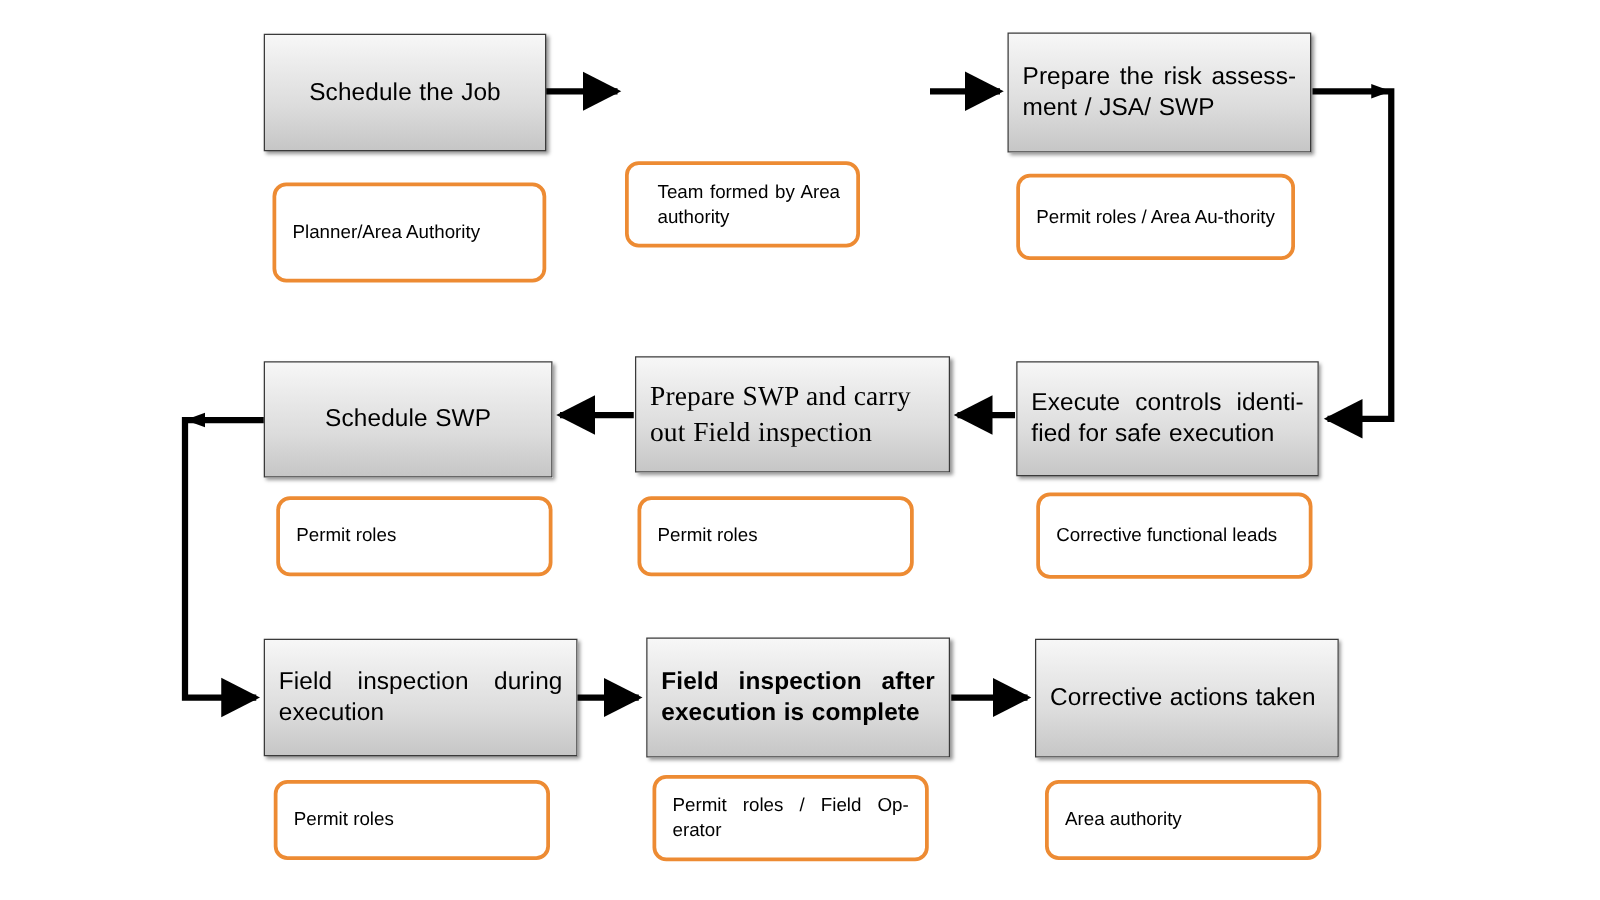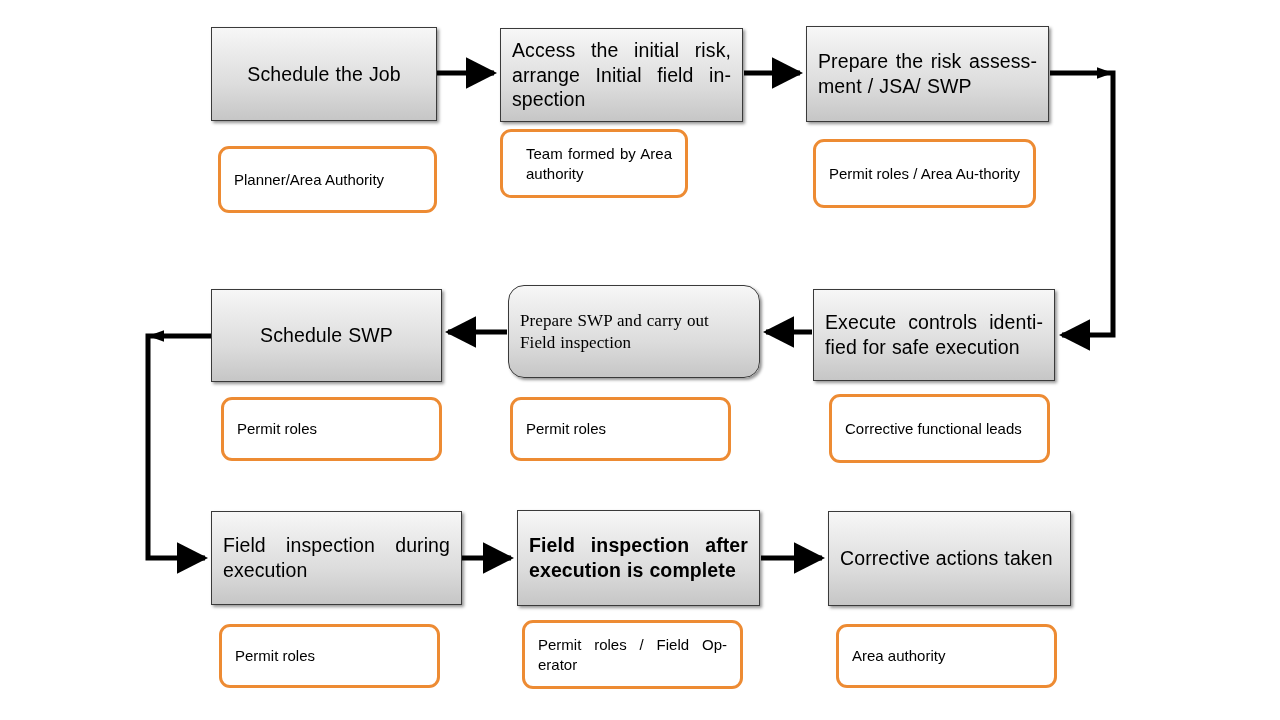--- a/index.html
+++ b/index.html
@@ -38,22 +38,21 @@
     display: block;
     width: 100%;
     padding: 0 11px;
     text-align: justify;
     text-align-last: left;
     -moz-text-align-last: left;
     word-spacing: 0.5px;
   }
   .pbox.serif {
     font-family: "Liberation Serif", serif;
-    font-size: 17px;
-    border-radius: 16px;
+    font-size: 22px;
   }
   .pbox.justify-both .ptxt {
     text-align: justify;
   }
 
   
   .nbox {
     position: absolute;
     box-sizing: border-box;
     border: 3px solid #ED8B33;
@@ -85,27 +84,24 @@
   .conn svg { display: block; overflow: visible; }
 </style>
 </head>
 <body>
 
 <div id="canvas">
 
   <div class="pbox" style="left:211px; top:27px; width:226px; height:94px;">
     <span class="ptxt" style="text-align:left; text-align-last:center;">Schedule the Job</span>
   </div>
-  <div class="nbox" style="left:218px; top:146px; width:219px; height:67px;">
+  <div class="nbox" style="left:218px; top:146px; width:219px; height:80px;">
     <span class="ntxt">Planner/Area Authority</span>
   </div>
 
-  <div class="pbox justify-both" style="left:500px; top:28px; width:243px; height:94px;">
-    <span class="ptxt">Access the initial risk, arrange Initial field in-spection</span>
-  </div>
   <div class="nbox justify-both" style="left:500px; top:129px; width:188px; height:69px;padding-left:10px;">
     <span class="ntxt">Team formed by Area authority</span>
   </div>
 
   <div class="pbox justify-both" style="left:806px; top:26px; width:243px; height:96px;">
     <span class="ptxt">Prepare the risk assess-ment / JSA/ SWP</span>
   </div>
   <div class="nbox justify-both" style="left:813px; top:139px; width:223px; height:69px;">
     <span class="ntxt">Permit roles / Area Au-thority</span>
   </div>

